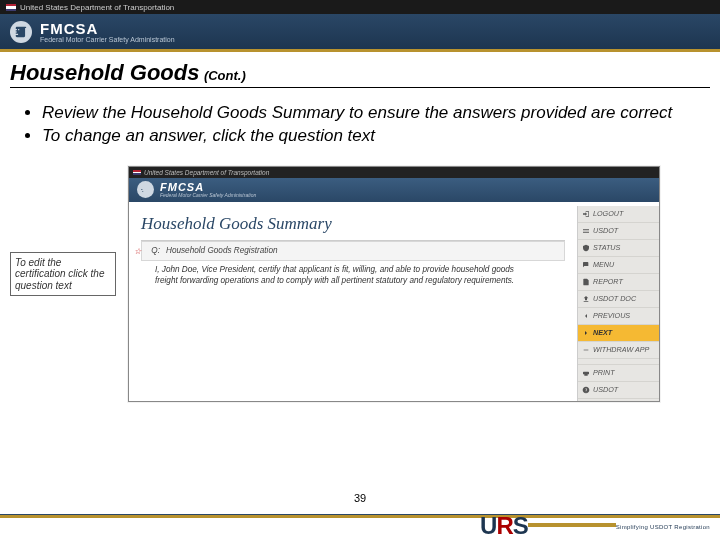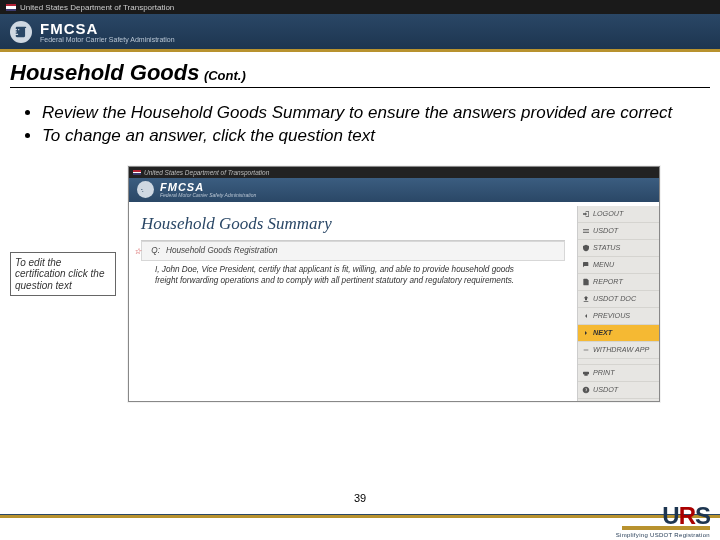--- a/index.html
+++ b/index.html
@@ -136,21 +136,21 @@
     height:4px; background:#b8922e;
     border-top:1px solid #2a4766;
   }
   .footer {
     position:absolute; left:0; right:0; bottom:0;
     height:44px;
     display:flex; align-items:flex-end; justify-content:space-between;
     padding:0 10px 2px 10px;
   }
   .page-num { position:absolute; left:50%; transform:translateX(-50%); bottom:36px; font-size:11px;}
-  .urs-logo { display:flex; flex-direction:column; align-items:flex-end; line-height:1;}
+  .urs-logo { display:flex; flex-direction:row; align-items:center; line-height:1;}
   .urs-logo .u { font-size:24px; font-weight:900; letter-spacing:-1px;}
   .urs-logo .u .r{color:#1d3550;}
   .urs-logo .u .s1{color:#a00;}
   .urs-logo .u .s2{color:#1d3550;}
   .urs-logo .bar{width:88px;height:4px;background:#b8922e;margin-top:-2px;}
   .urs-logo .sub{font-size:6px;color:#1d3550;letter-spacing:.3px;margin-top:2px;}
 </style>
 </head>
 <body>
 

